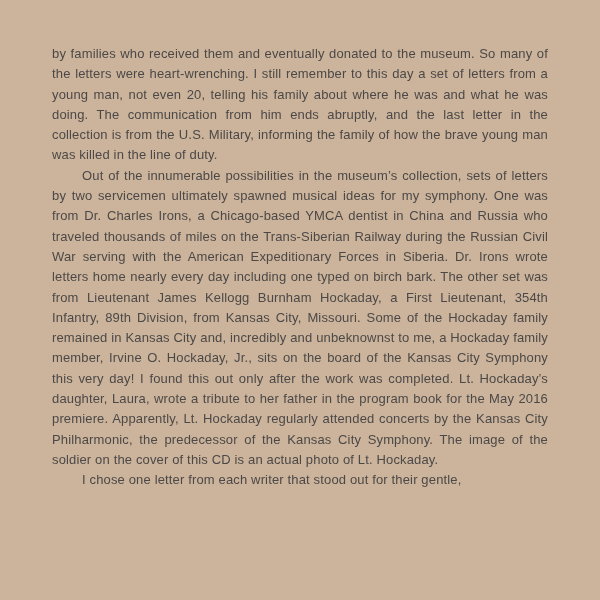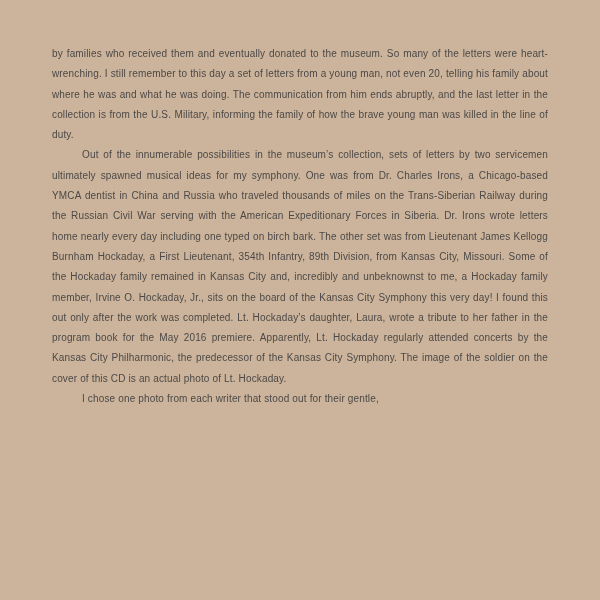--- a/index.html
+++ b/index.html
@@ -20,35 +20,35 @@
     width: 600px;
     height: 600px;
     background: #cbb49b;
   }
   .text-block {
     position: absolute;
     top: 44px;
     left: 52px;
     width: 496px;
     color: #4c4847;
-    font-size: 10px;
+    font-size: 13px;
     line-height: 20.3px;
     letter-spacing: 0.15px;
     text-align: justify;
   }
   .text-block p {
     margin: 0;
     padding: 0;
   }
   .text-block p.indent {
     text-indent: 30px;
   }
 </style>
 </head>
 <body>
 
 <div class="page">
   <div class="text-block">
     <p>by families who received them and eventually donated to the museum. So many of the letters were heart-wrenching. I still remember to this day a set of letters from a young man, not even 20, telling his family about where he was and what he was doing. The communication from him ends abruptly, and the last letter in the collection is from the U.S. Military, informing the family of how the brave young man was killed in the line of duty.</p>
     <p class="indent">Out of the innumerable possibilities in the museum’s collection, sets of letters by two servicemen ultimately spawned musical ideas for my symphony. One was from Dr. Charles Irons, a Chicago-based YMCA dentist in China and Russia who traveled thousands of miles on the Trans-Siberian Railway during the Russian Civil War serving with the American Expeditionary Forces in Siberia. Dr. Irons wrote letters home nearly every day including one typed on birch bark. The other set was from Lieutenant James Kellogg Burnham Hockaday, a First Lieutenant, 354th Infantry, 89th Division, from Kansas City, Missouri. Some of the Hockaday family remained in Kansas City and, incredibly and unbeknownst to me, a Hockaday family member, Irvine O. Hockaday, Jr., sits on the board of the Kansas City Symphony this very day! I found this out only after the work was completed. Lt. Hockaday’s daughter, Laura, wrote a tribute to her father in the program book for the May 2016 premiere. Apparently, Lt. Hockaday regularly attended concerts by the Kansas City Philharmonic, the predecessor of the Kansas City Symphony. The image of the soldier on the cover of this CD is an actual photo of Lt. Hockaday.</p>
-    <p class="indent">I chose one photo from each writer that stood out for their gentle,</p>
+    <p class="indent">I chose one letter from each writer that stood out for their gentle,</p>
   </div>
 </div>
 
 </body></html>

